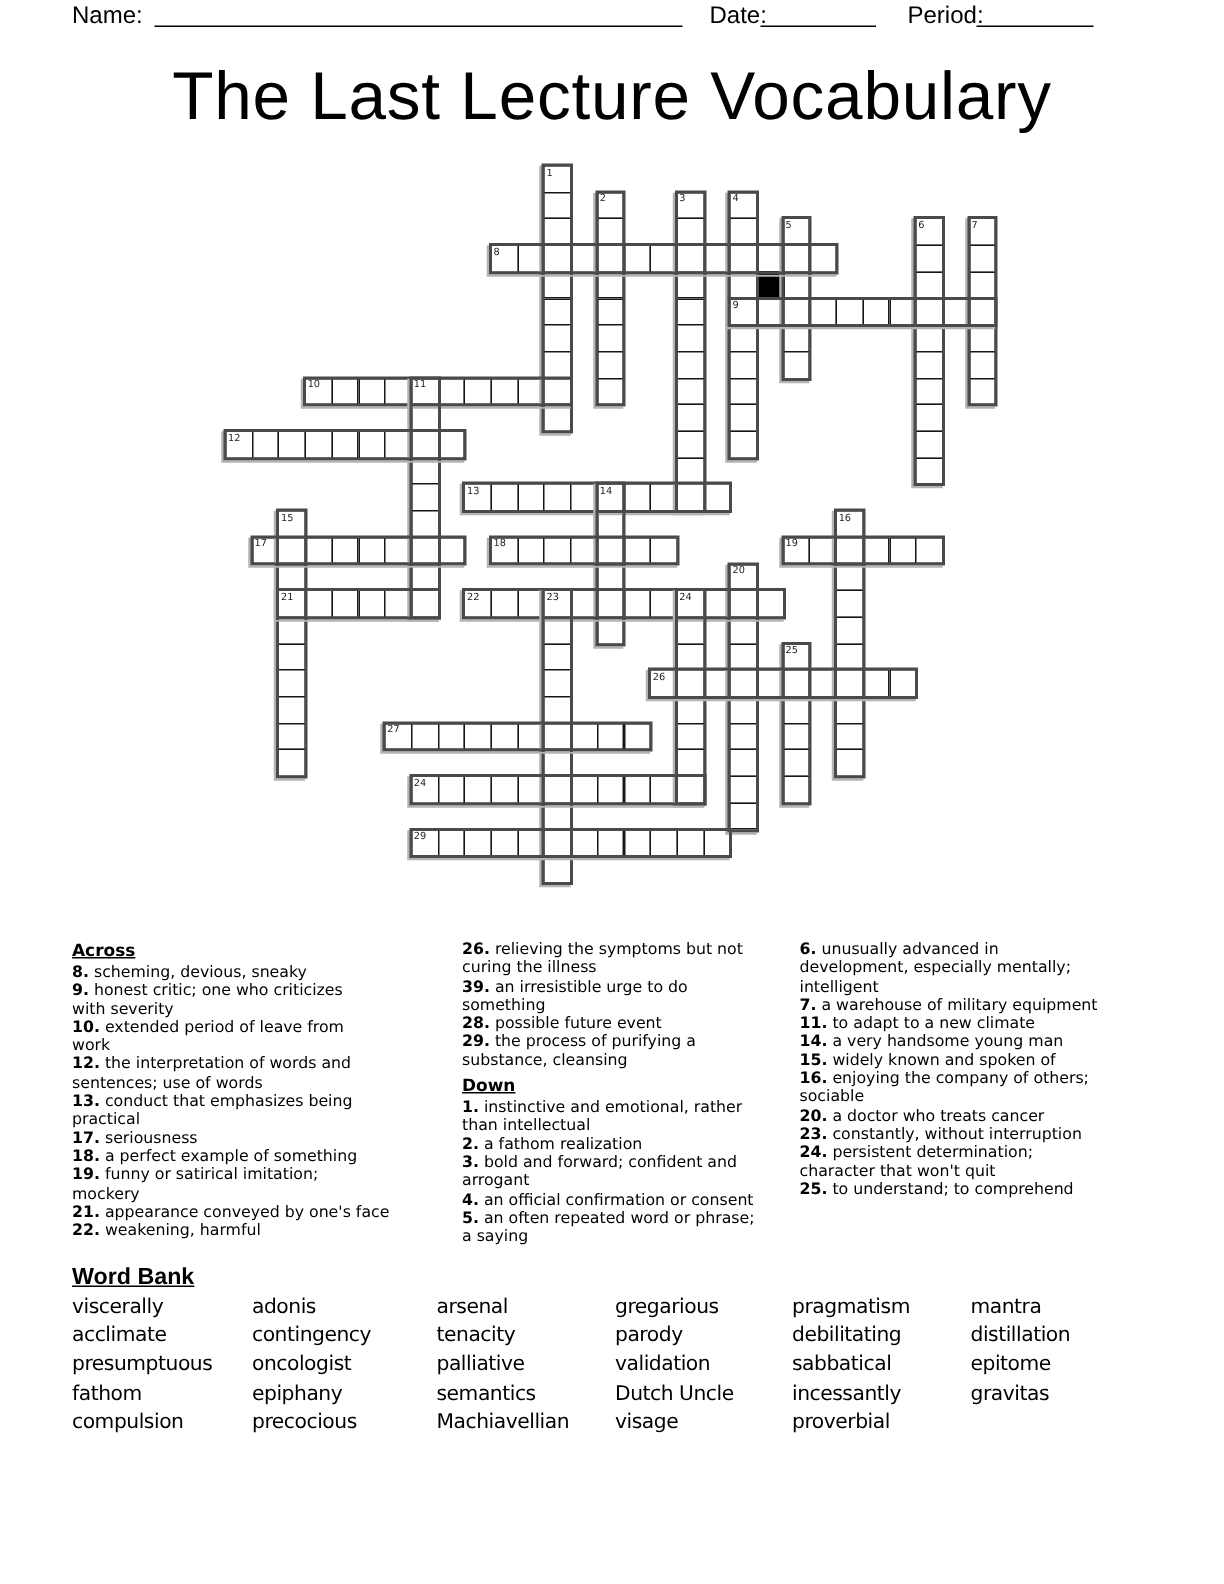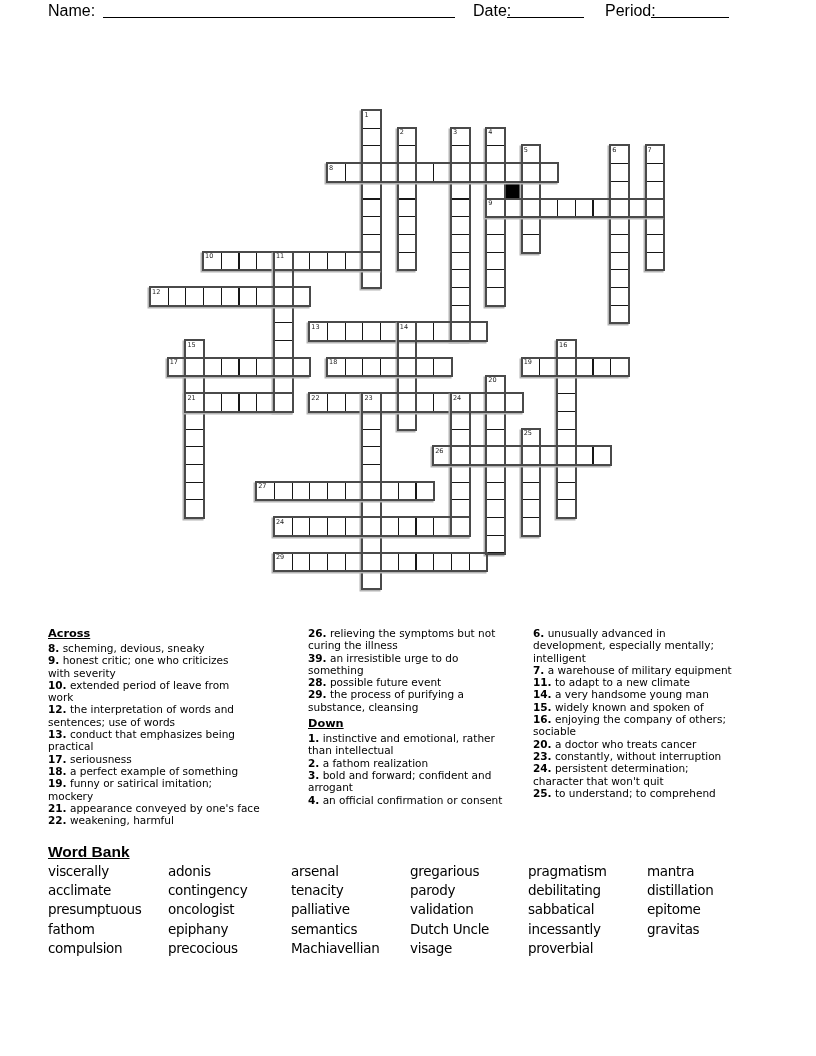--- a/index.html
+++ b/index.html
@@ -57,20 +57,21 @@
 
 <div class="page">
 
   <span class="hdr-label" id="name-label">Name:</span>
   <span class="hdr-line" id="name-line"></span>
   <span class="hdr-label" id="date-label">Date:</span>
   <span class="hdr-line" id="date-line"></span>
   <span class="hdr-label" id="period-label">Period:</span>
   <span class="hdr-line" id="period-line"></span>
 
+  <div class="title">The Last Lecture Vocabulary</div>
 
   <div id="grid">
       <div class="cell" style="left: 362.4px; top: 110px; width: 18.7px; height: 18.7px;"></div>
       <div class="cell" style="left: 362.4px; top: 127.7px; width: 18.7px; height: 18.7px;"></div>
       <div class="cell" style="left: 362.4px; top: 145.4px; width: 18.7px; height: 18.7px;"></div>
       <div class="cell" style="left: 362.4px; top: 163.1px; width: 18.7px; height: 18.7px;"></div>
       <div class="cell" style="left: 362.4px; top: 180.8px; width: 18.7px; height: 18.7px;"></div>
       <div class="cell" style="left: 362.4px; top: 198.5px; width: 18.7px; height: 18.7px;"></div>
       <div class="cell" style="left: 362.4px; top: 216.2px; width: 18.7px; height: 18.7px;"></div>
       <div class="cell" style="left: 362.4px; top: 233.9px; width: 18.7px; height: 18.7px;"></div>
@@ -388,20 +389,22 @@
       <div class="clue"><b>28.</b><span> possible future event</span></div>
       <div class="clue"><b>29.</b><span> the process of purifying a
 substance, cleansing</span></div>
       <div class="clue-heading not-first">Down</div>
       <div class="clue"><b>1.</b><span> instinctive and emotional, rather
 than intellectual</span></div>
       <div class="clue"><b>2.</b><span> a fathom realization</span></div>
       <div class="clue"><b>3.</b><span> bold and forward; confident and
 arrogant</span></div>
       <div class="clue"><b>4.</b><span> an official confirmation or consent</span></div>
+      <div class="clue"><b>5.</b><span> an often repeated word or phrase;
+a saying</span></div>
     </div>
   <div class="clue-col" id="clue-col-2">
       <div class="clue"><b>6.</b><span> unusually advanced in
 development, especially mentally;
 intelligent</span></div>
       <div class="clue"><b>7.</b><span> a warehouse of military equipment</span></div>
       <div class="clue"><b>11.</b><span> to adapt to a new climate</span></div>
       <div class="clue"><b>14.</b><span> a very handsome young man</span></div>
       <div class="clue"><b>15.</b><span> widely known and spoken of</span></div>
       <div class="clue"><b>16.</b><span> enjoying the company of others;

